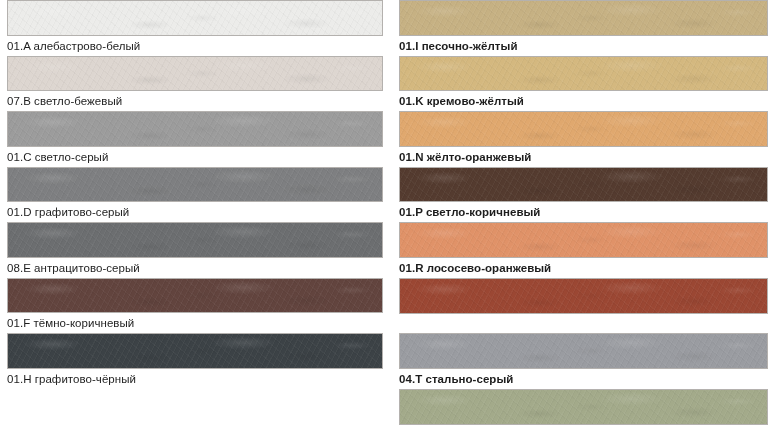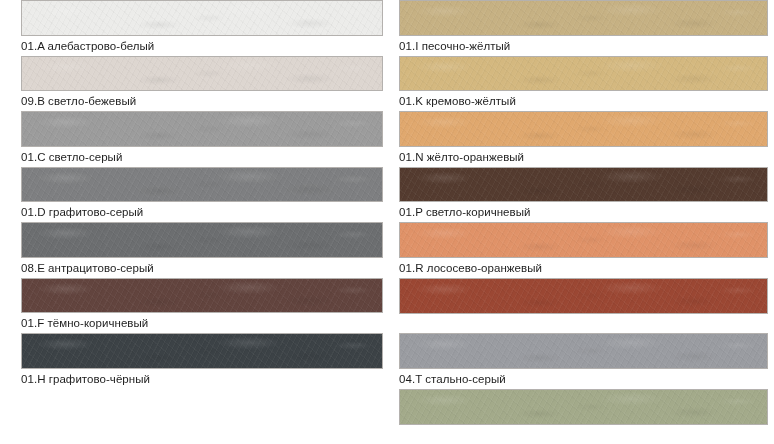--- a/index.html
+++ b/index.html
@@ -20,27 +20,28 @@
     display: flex;
     box-sizing: border-box;
   }
   .column {
     box-sizing: border-box;
     display: flex;
     flex-direction: column;
   }
   .column-left {
     width: 390px;
-    padding-left: 21px;
+    padding-left: 7px;
     padding-right: 7px;
   }
   .column-right {
     width: 384px;
     padding-left: 9px;
     padding-right: 6px;
+    font-weight: bold;
   }
   .swatch-entry {
     height: 55.5px;
     box-sizing: border-box;
     display: flex;
     flex-direction: column;
     justify-content: flex-start;
   }
   .swatch-chip {
     height: 36px;
@@ -95,21 +96,21 @@
 
   <div class="column column-left">
 
     <div class="swatch-entry">
       <div class="swatch-chip" style="background-color: rgb(236, 236, 234);"></div>
       <div class="swatch-label">01.A алебастрово-белый</div>
     </div>
 
     <div class="swatch-entry">
       <div class="swatch-chip" style="background-color: rgb(221, 214, 208);"></div>
-      <div class="swatch-label">09.B светло-бежевый</div>
+      <div class="swatch-label">07.B светло-бежевый</div>
     </div>
 
     <div class="swatch-entry">
       <div class="swatch-chip" style="background-color: rgb(156, 156, 156);"></div>
       <div class="swatch-label">01.C светло-серый</div>
     </div>
 
     <div class="swatch-entry">
       <div class="swatch-chip" style="background-color: rgb(126, 127, 129);"></div>
       <div class="swatch-label">01.D графитово-серый</div>

